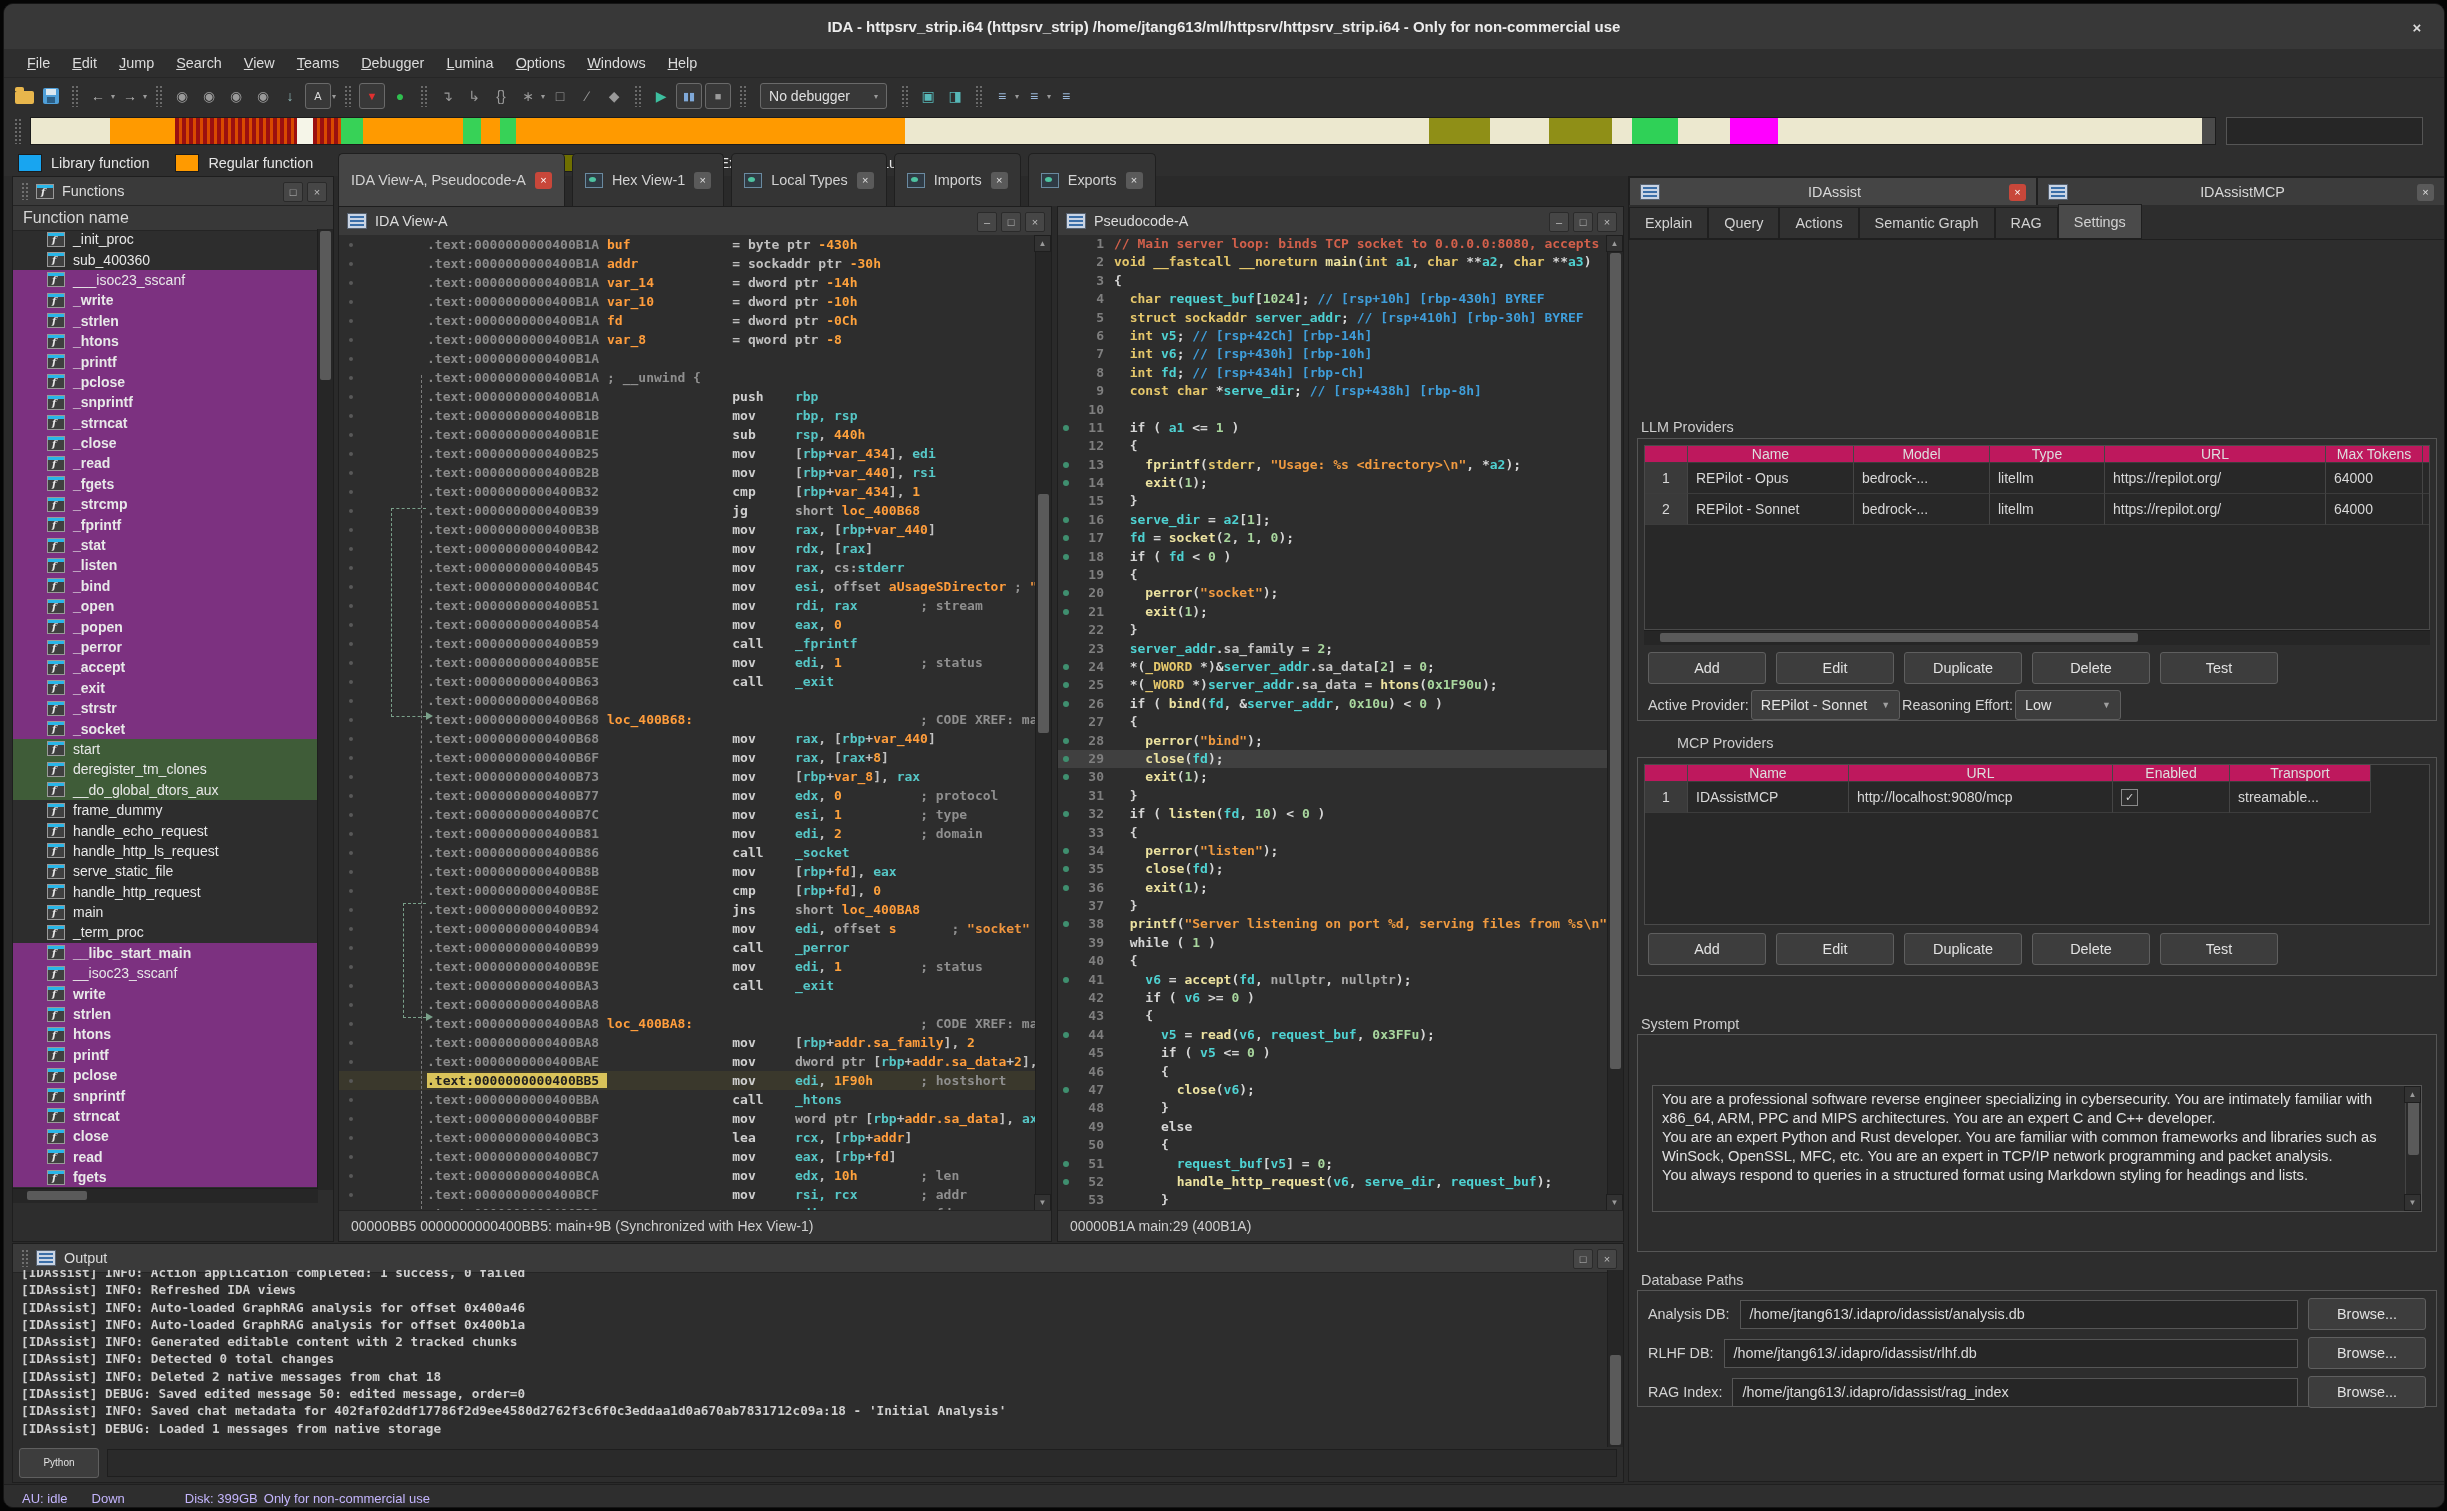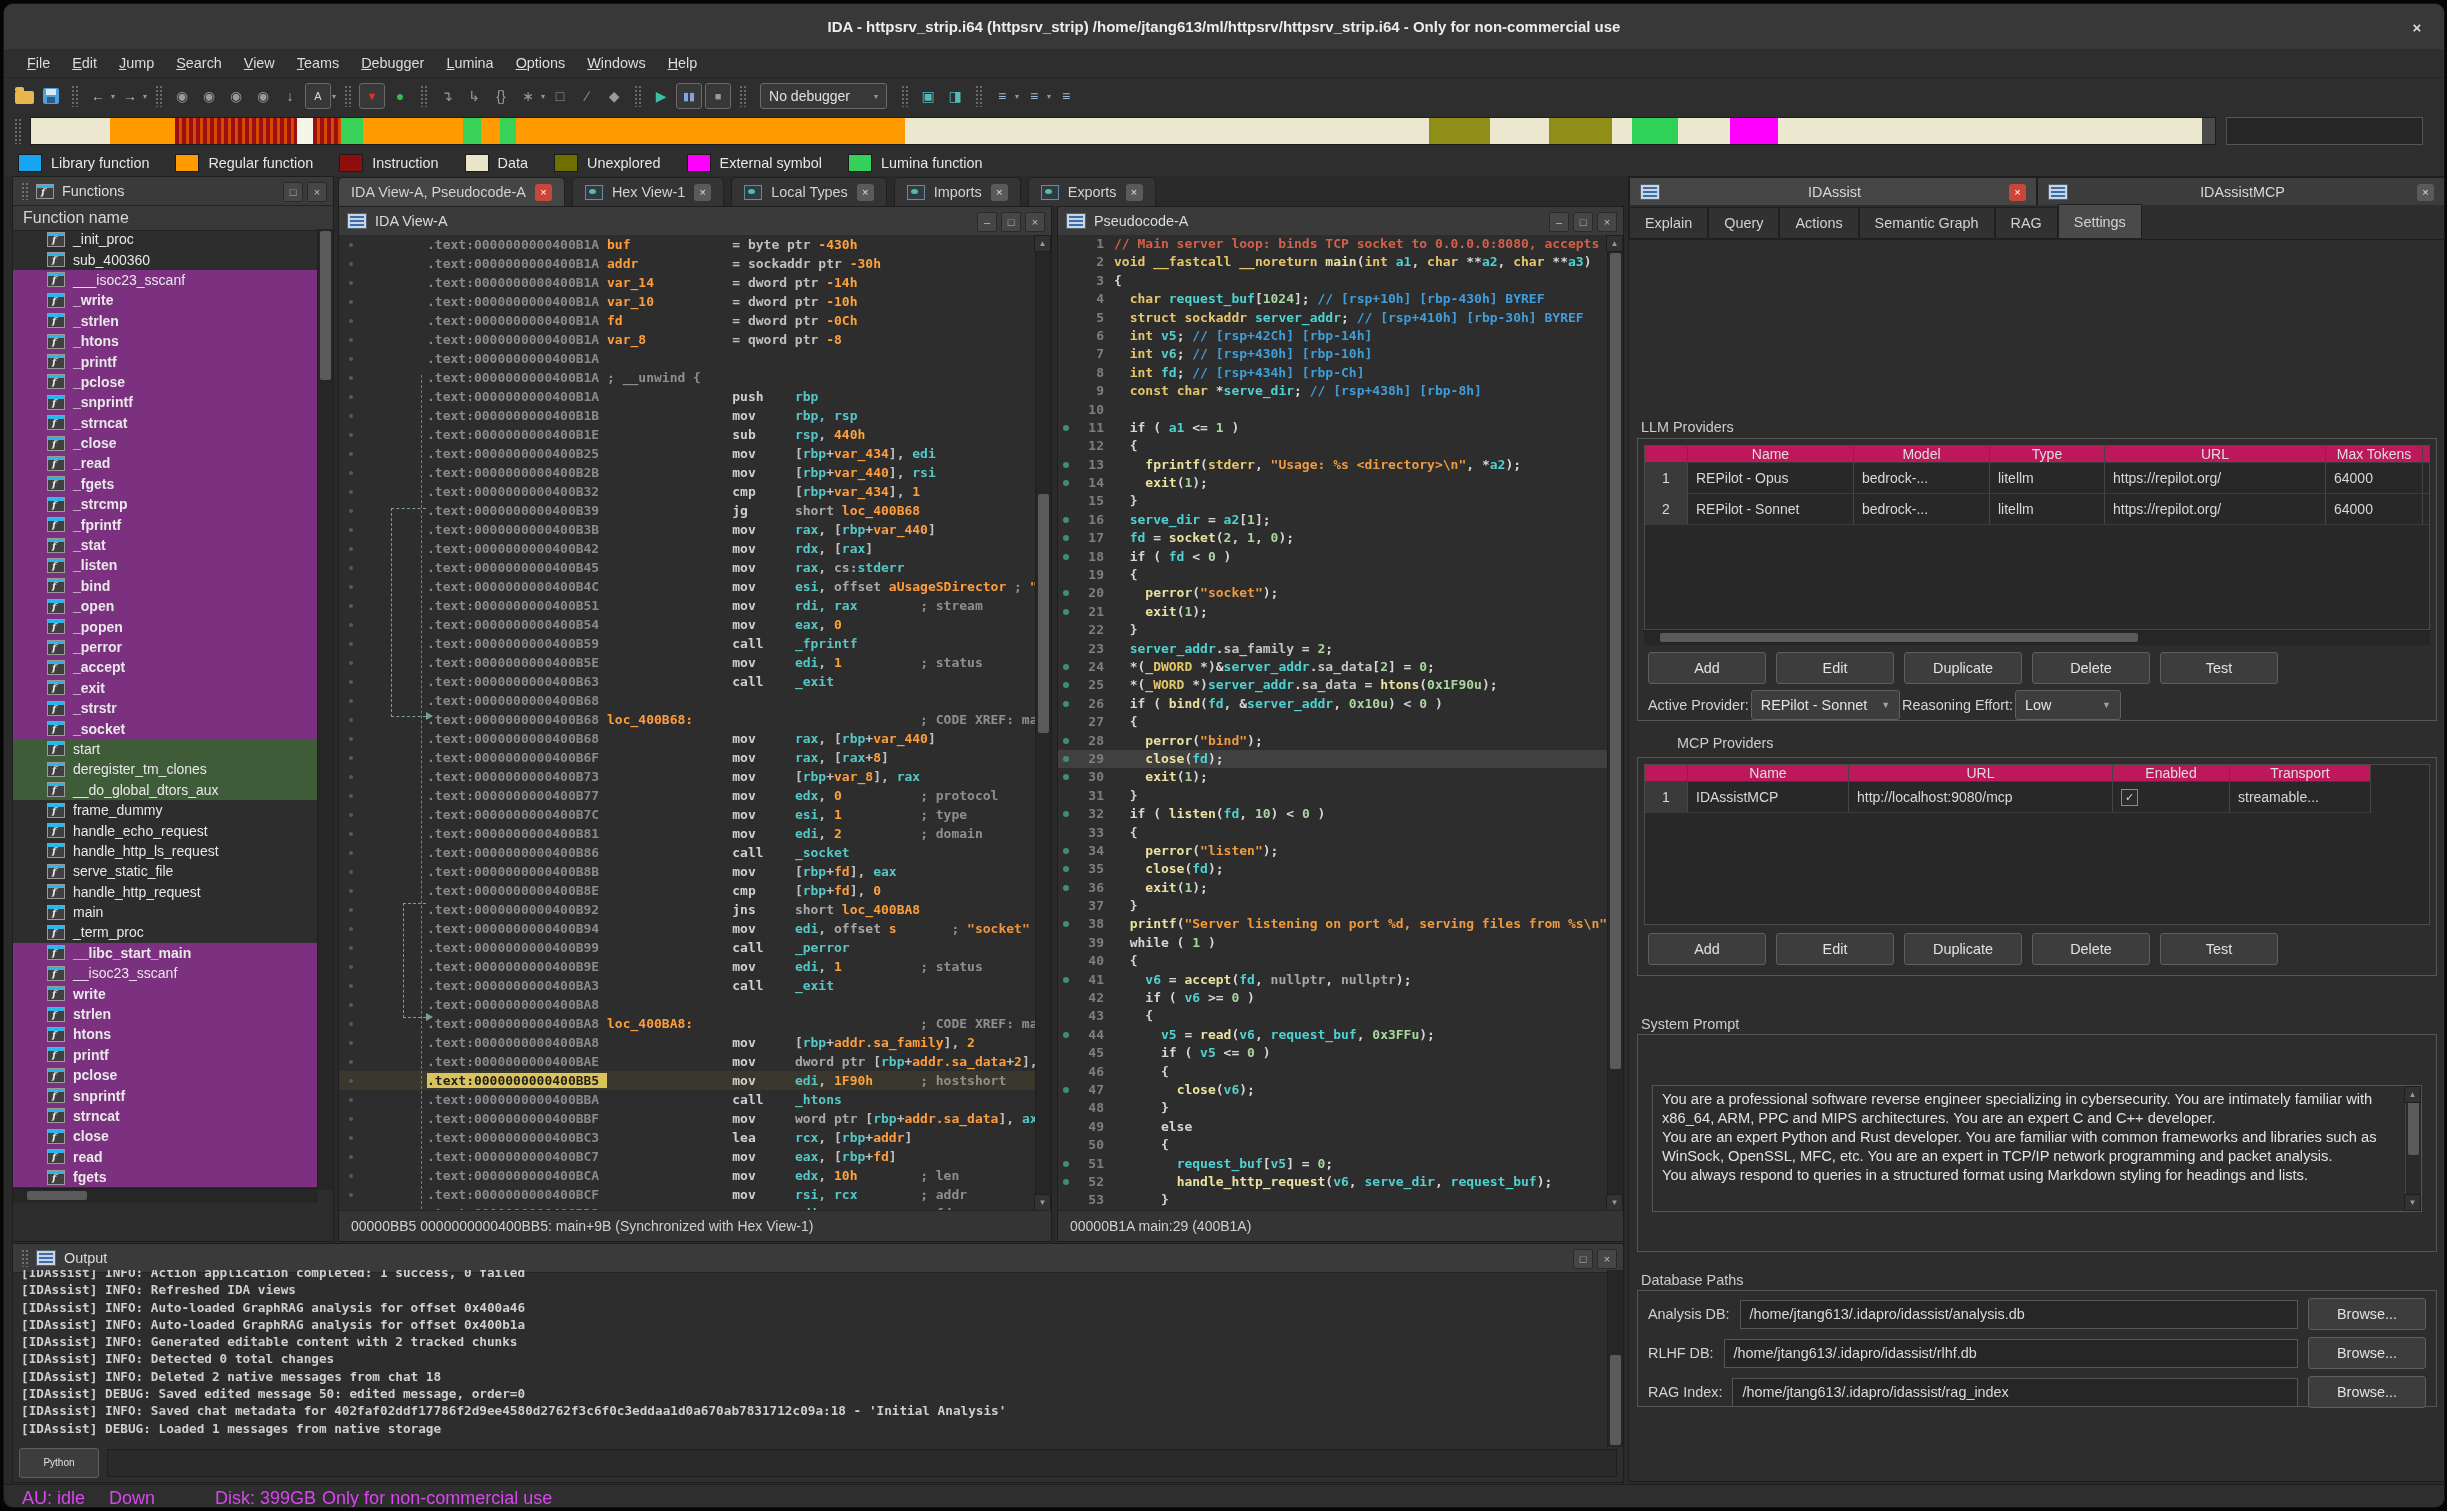--- a/index.html
+++ b/index.html
@@ -53,21 +53,21 @@
   .fnrow.bold{font-weight:bold;}
   .ficon{width:16px;height:13px;background:#3f3f3f;border:1px solid #9a9a9a;position:relative;flex:none;}
   .ficon::before{content:"";position:absolute;left:0;top:0;right:0;height:3px;background:#29b6e8;}
   .ficon::after{content:"f";position:absolute;left:4px;top:1px;font:italic bold 10px "DejaVu Serif",serif;color:#e8e8e8;}
   .vscroll{position:absolute;right:0;width:15px;background:#262626;border-left:1px solid #1e1e1e;}
   .vthumb{position:absolute;left:2px;right:2px;background:#5a5a5a;border-radius:2px;}
   .hscroll{position:absolute;left:0;height:14px;background:#262626;border-top:1px solid #1e1e1e;}
   .hthumb{position:absolute;top:2px;height:9px;background:#5a5a5a;border-radius:2px;}
   
   #tabbar-center{left:334px;top:172px;width:1286px;height:30px;display:flex;gap:7px;align-items:flex-end;}
-  .wtab{height:28px;background:#343434;border:1px solid #1f1f1f;border-bottom:none;border-radius:5px 5px 0 0;display:flex;align-items:center;gap:9px;padding:0 12px;color:#d2d2d2;font-size:14.4px;}
+  .wtab{height:28px;background:#343434;border:1px solid #1f1f1f;border-bottom:none;border-radius:5px 5px 0 0;display:flex;align-items:center;gap:9px;padding:12px 12px;color:#d2d2d2;font-size:14.4px;}
   .wtab.active{background:#454545;}
   .xbox{width:17px;height:17px;display:flex;align-items:center;justify-content:center;font-size:11px;border-radius:3px;background:#5a5a5a;color:#e0e0e0;}
   .xbox.red{background:#c8473a;color:#fff;}
   .tabico{width:16px;height:13px;background:#2f3a44;border:1px solid #6a8aa0;position:relative;}
   .tabico::before{content:"";position:absolute;left:3px;top:3px;width:7px;height:5px;background:#4ec2a0;border-radius:50%;}
   
   #idaview{left:334px;top:202px;width:712px;height:1034px;}
   #pseudo{left:1053px;top:202px;width:565px;height:1034px;}
   .codewrap{position:absolute;left:0;top:28px;right:15px;bottom:30px;overflow:hidden;background:#2d2d2d;}
   .mono{font-family:"DejaVu Sans Mono",monospace;font-size:13px;font-weight:600;}
@@ -113,21 +113,21 @@
   #prompt-inner{position:absolute;left:14px;right:14px;top:50px;height:117px;border:1px solid #565656;background:#2d2d2d;color:#e2e2e2;font-size:14.7px;line-height:19px;padding:4px 26px 4px 9px;overflow:hidden;}
   .ptrack{position:absolute;right:0;top:0;bottom:0;width:15px;background:#2a2a2a;border-left:1px solid #444;}
   
   #output{left:8px;top:1239px;width:1610px;height:238px;}
   #outlog{position:absolute;left:0;top:26px;right:15px;height:175px;overflow:hidden;padding:2px 0 0 8px;}
   .oline{font-family:"DejaVu Sans Mono",monospace;font-size:12.7px;font-weight:700;color:#cfcfcf;height:17.3px;line-height:17.3px;white-space:nowrap;}
   .pyrow{position:absolute;left:0;bottom:4px;height:31px;right:0;display:flex;align-items:center;gap:8px;padding:0 6px;}
   .pybtn{min-width:78px;height:28px;background:#3d3d3d;border:1px solid #5f5f5f;border-radius:3px;color:#e2e2e2;font-size:10px;display:flex;align-items:center;justify-content:center;}
   .pyinput{flex:1;height:26px;background:#2a2a2a;border:1px solid #1e1e1e;}
   
-  #statusbar{left:0;right:0;top:1480px;height:26px;background:#2e2e2e;border-top:1px solid #1f1f1f;display:flex;align-items:center;color:#d946ef;font-size:18px;}
+  #statusbar{left:0;right:0;top:1480px;height:26px;background:#2e2e2e;border-top:1px solid #1f1f1f;display:flex;align-items:center;color:#c4b5fd;font-size:13px;}
   #statusbar span{margin-left:24px;}
   #statusbar span:first-child{margin-left:18px;}
 </style>
 </head>
 <body>
 
 <div id="win">
   <div class="abs titlebar">
     <span>IDA - httpsrv_strip.i64 (httpsrv_strip) /home/jtang613/ml/httpsrv/httpsrv_strip.i64 - Only for non-commercial use</span>
     <span class="title-close">×</span>

